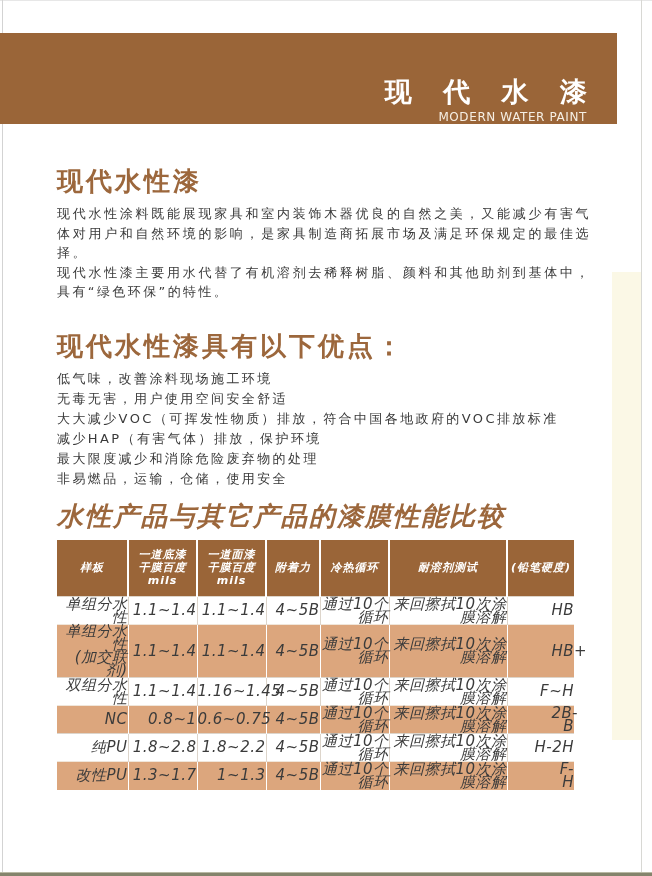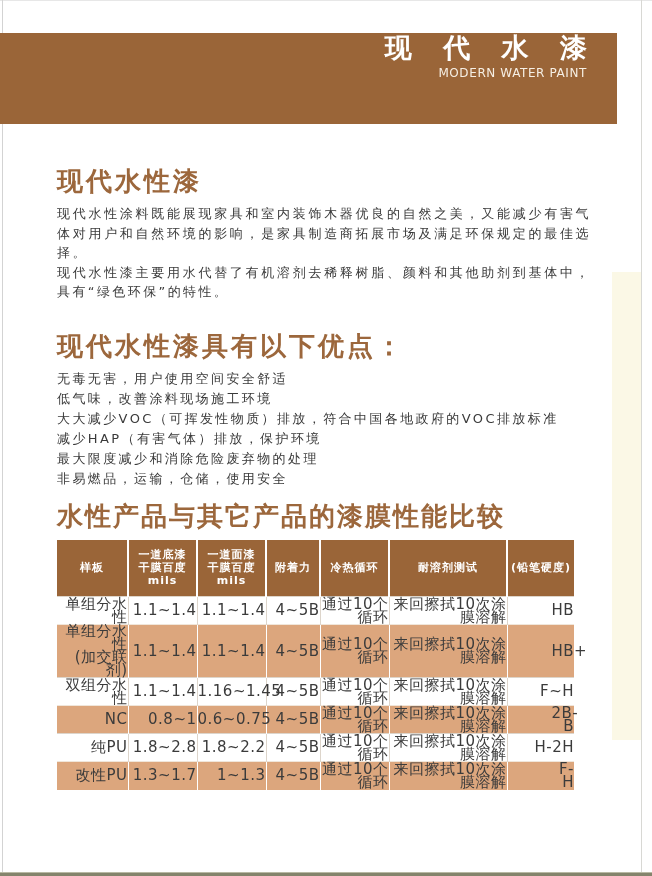--- a/index.html
+++ b/index.html
@@ -20,21 +20,21 @@
   }
   .edge-left{position:absolute;left:2px;top:0;bottom:0;width:1px;background:#d3d3d3;}
   .edge-right{position:absolute;left:641px;top:0;bottom:0;width:1px;background:#d8d8d4;}
   .edge-top{position:absolute;left:0;top:0;right:0;height:1px;background:#e7e7e7;}
   .edge-bottom{position:absolute;left:0;bottom:0;right:0;height:4px;background:#84846C;border-top:1px solid #b9b9a4;}
   .accent-strip{position:absolute;left:612px;top:272px;width:29px;height:468px;background:var(--cream);}
 
   .banner{
     position:absolute;left:0;top:33px;width:617px;height:91px;
     background:var(--accent);
-    display:flex;flex-direction:column;justify-content:flex-start;align-items:flex-end;
+    display:flex;flex-direction:column;justify-content:flex-end;align-items:flex-end;
     padding-right:30px;
   }
   .banner-title{
     color:#ffffff;font-size:27px;font-weight:bold;letter-spacing:11px;
     margin-right:-11px;line-height:30px;
   }
   .banner-subtitle{
     color:#F6EFE4;font-size:12px;letter-spacing:0.6px;margin-top:3px;
   }
 
@@ -47,21 +47,21 @@
   .intro-heading{margin-bottom:7px;}
   .intro p{
     font-size:13px;line-height:19.5px;letter-spacing:2.4px;
     color:var(--text);text-align:justify;
   }
   .advantages{margin-top:28px;}
   .advantages .adv-list{margin-top:7px;}
   .adv-line{
     font-size:13px;line-height:20px;letter-spacing:2.4px;color:var(--text);
   }
-  .comparison{margin-top:11px;}
+  .comparison{margin-top:11px;font-style:italic;}
   .comparison h2.sec{margin-bottom:8px;letter-spacing:2px;}
 
   table.cmp{
     width:517px;table-layout:fixed;border-collapse:collapse;
   }
   table.cmp th{
     background:var(--accent);color:#ffffff;font-size:11px;font-weight:bold;
     letter-spacing:1px;height:57px;text-align:center;vertical-align:middle;
     white-space:pre-line;line-height:13px;
   }
@@ -95,22 +95,22 @@
 
   <section class="intro">
     <h2 class="sec intro-heading">现代水性漆</h2>
     <p>现代水性涂料既能展现家具和室内装饰木器优良的自然之美，又能减少有害气体对用户和自然环境的影响，是家具制造商拓展市场及满足环保规定的最佳选择。</p>
     <p>现代水性漆主要用水代替了有机溶剂去稀释树脂、颜料和其他助剂到基体中，具有“绿色环保”的特性。</p>
   </section>
 
   <section class="advantages">
     <h2 class="sec">现代水性漆具有以下优点：</h2>
     <div class="adv-list">
+      <div class="adv-line">低气味，改善涂料现场施工环境</div>
       <div class="adv-line">无毒无害，用户使用空间安全舒适</div>
-      <div class="adv-line">低气味，改善涂料现场施工环境</div>
       <div class="adv-line">大大减少VOC（可挥发性物质）排放，符合中国各地政府的VOC排放标准</div>
       <div class="adv-line">减少HAP（有害气体）排放，保护环境</div>
       <div class="adv-line">最大限度减少和消除危险废弃物的处理</div>
       <div class="adv-line">非易燃品，运输，仓储，使用安全</div>
     </div>
   </section>
 
   <section class="comparison">
     <h2 class="sec">水性产品与其它产品的漆膜性能比较</h2>
     <table class="cmp">

